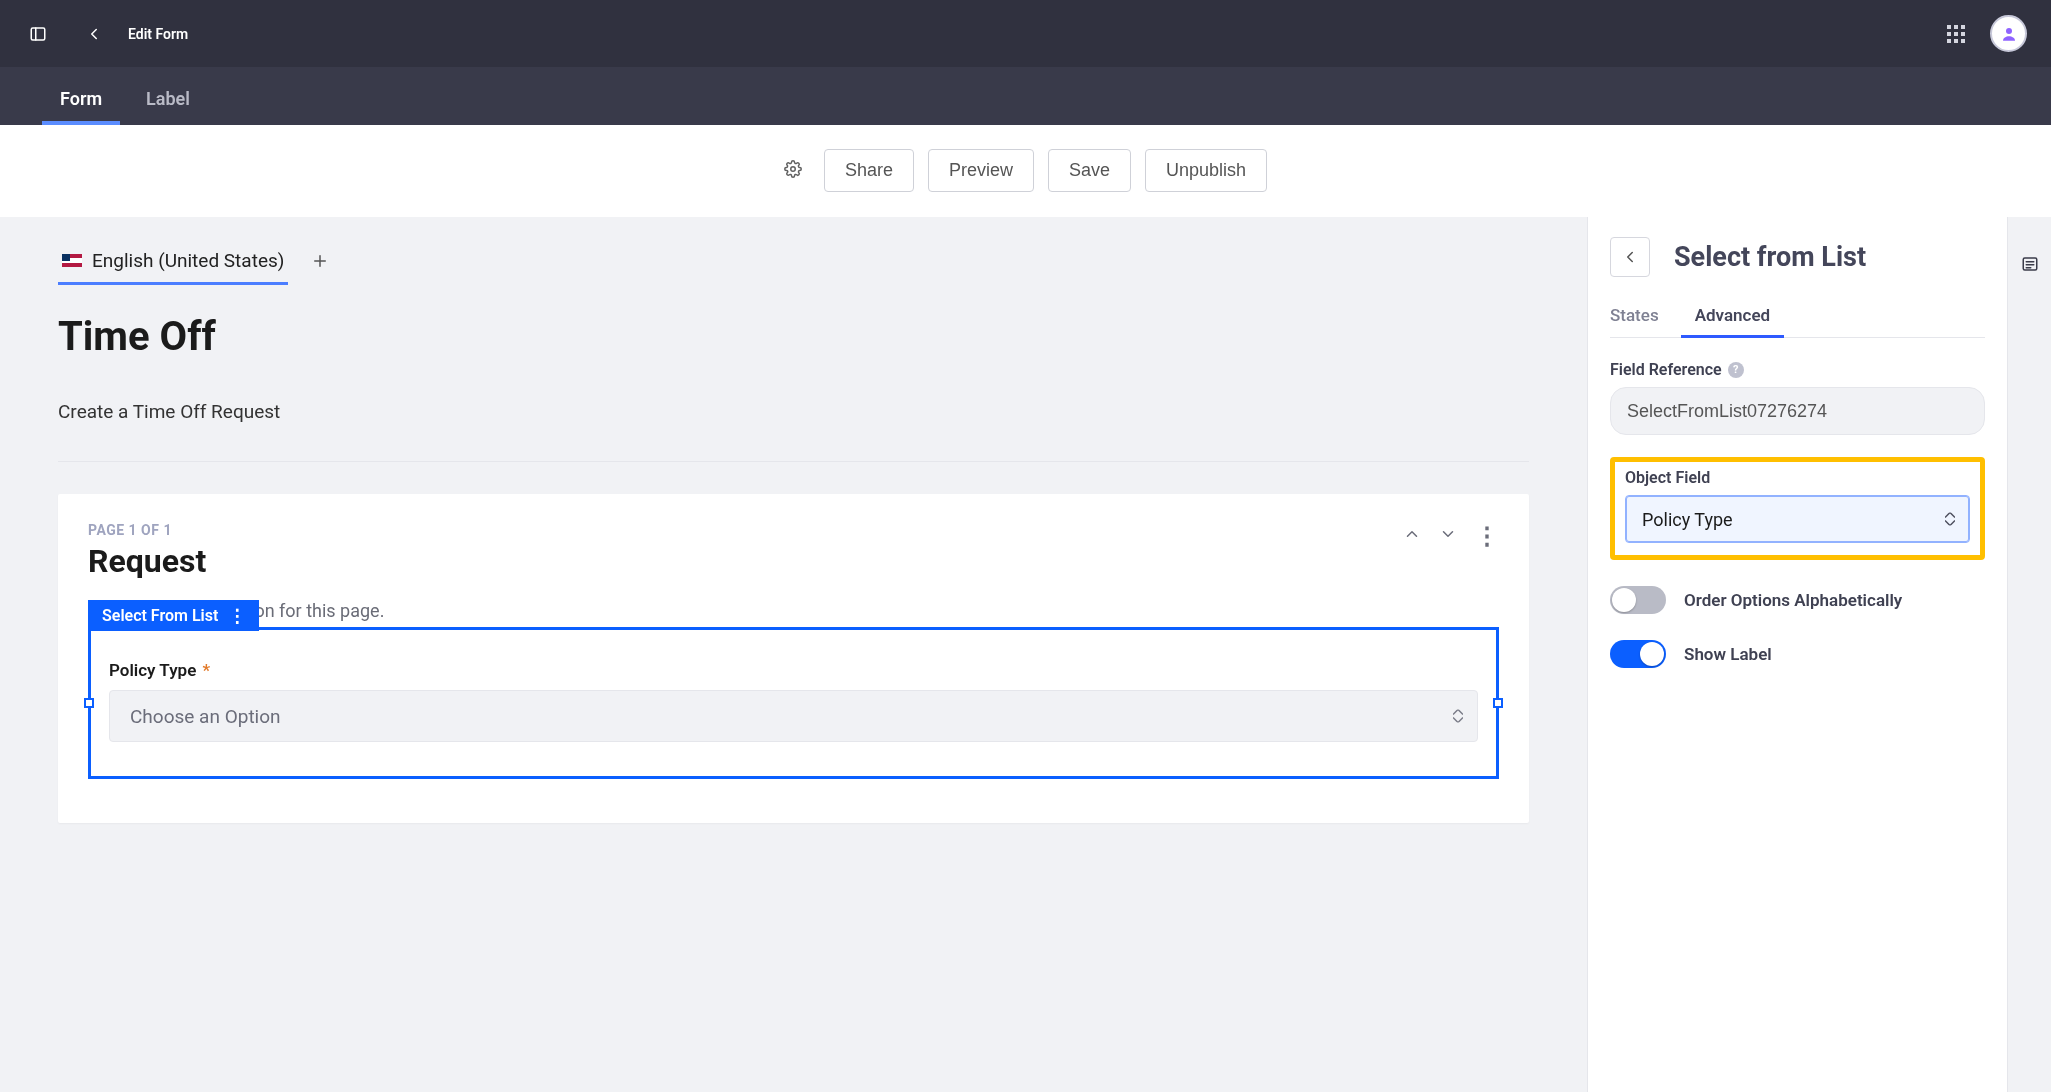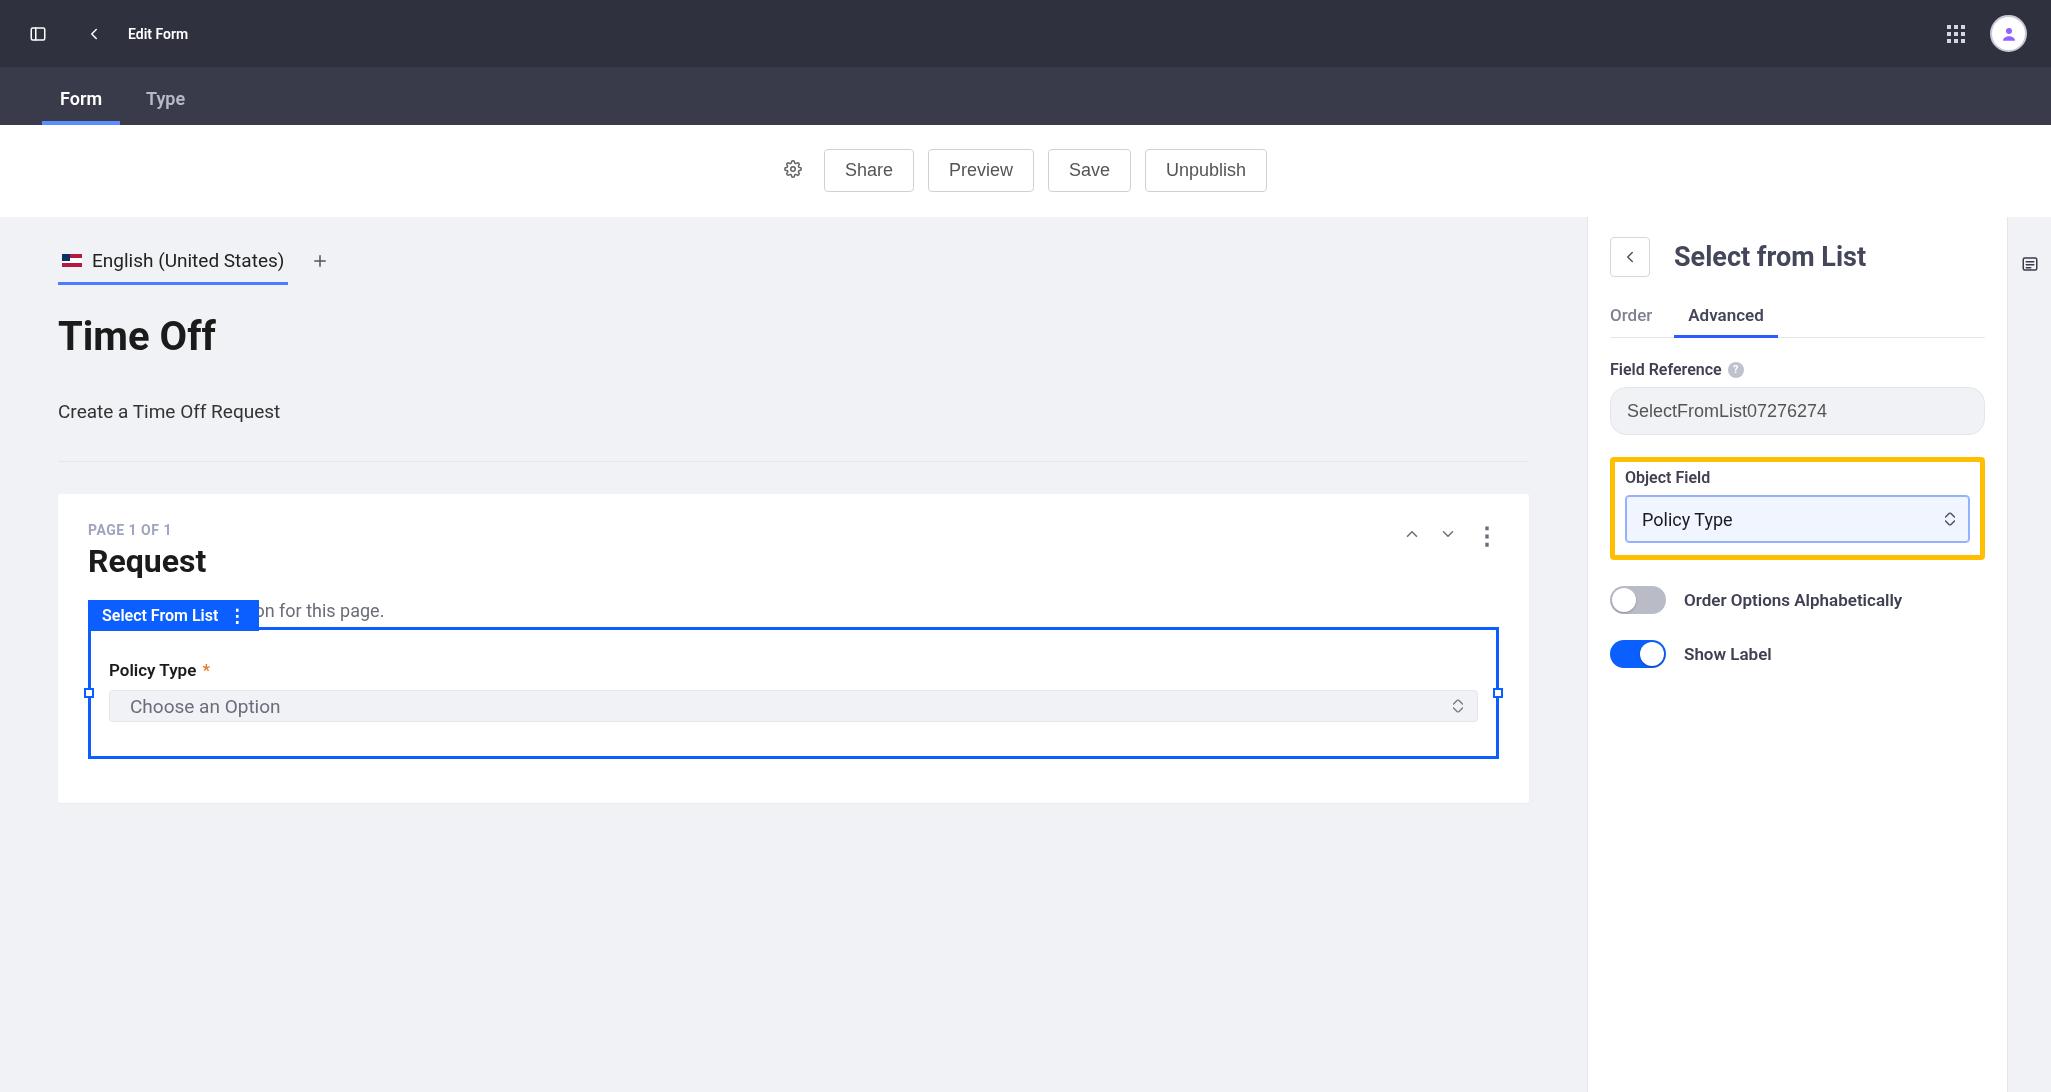--- a/index.html
+++ b/index.html
@@ -147,21 +147,21 @@
     position:absolute; width:10px; height:10px; background:#fff; border:2px solid #0b5fff;
   }
   .handle.left  { left:-7px;  top:50%; transform:translateY(-50%); }
   .handle.right { right:-7px; top:50%; transform:translateY(-50%); }
 
   .field-label { font-size:17px; font-weight:600; color:#1b1b1b; }
   .field-label .req { color:#e27a2a; margin-left:2px; }
   .select-box {
     margin-top:10px;
     background:#f1f2f5; border:1px solid #e5e6eb; border-radius:4px;
-    height:32px; padding:0 40px 0 20px;
+    height:52px; padding:0 40px 0 20px;
     display:flex; align-items:center;
     color:#6b6d7a; font-size:19px;
     position:relative; cursor:pointer;
   }
   .select-box .caret2 {
     position:absolute; right:14px; top:50%; transform:translateY(-50%);
     display:flex; flex-direction:column; gap:1px; color:#7b7d89;
   }
 
   
@@ -279,21 +279,21 @@
   <div class="avatar">
     <svg viewBox="0 0 24 24">
         <circle cx="12" cy="8" r="4"></circle>
         <path d="M4 21c0-4 4-6 8-6s8 2 8 6z"></path>
       </svg>
   </div>
 </div>
 
 <div class="tabs-strip">
   <div class="tab active">Form</div>
-  <div class="tab">Type</div>
+  <div class="tab">Label</div>
 </div>
 
 <div class="actions-bar">
   <span class="gear">
     <svg class="ico" viewBox="0 0 24 24" fill="#616161" stroke="#616161">
         <circle cx="12" cy="12" r="3" fill="none"></circle>
         <path d="M19.4 15a1.7 1.7 0 0 0 .34 1.87l.06.06a2 2 0 1 1-2.83 2.83l-.06-.06a1.7 1.7 0 0 0-1.87-.34 1.7 1.7 0 0 0-1 1.56V21a2 2 0 1 1-4 0v-.09a1.7 1.7 0 0 0-1-1.56 1.7 1.7 0 0 0-1.87.34l-.06.06a2 2 0 1 1-2.83-2.83l.06-.06A1.7 1.7 0 0 0 5 15a1.7 1.7 0 0 0-1.56-1H3a2 2 0 1 1 0-4h.09A1.7 1.7 0 0 0 4.65 9a1.7 1.7 0 0 0-.34-1.87l-.06-.06A2 2 0 1 1 7.08 4.24l.06.06A1.7 1.7 0 0 0 9 4.65 1.7 1.7 0 0 0 10 3.09V3a2 2 0 1 1 4 0v.09c0 .67.39 1.27 1 1.56a1.7 1.7 0 0 0 1.87-.34l.06-.06a2 2 0 1 1 2.83 2.83l-.06.06A1.7 1.7 0 0 0 19.35 9c.29.61.89 1 1.56 1H21a2 2 0 1 1 0 4h-.09a1.7 1.7 0 0 0-1.56 1z" fill="none"></path>
       </svg>
   </span>
   <button>Share</button>
@@ -375,21 +375,21 @@
     <div class="side-header">
       <div class="back-box">
         <svg class="ico" viewBox="0 0 24 24">
             <polyline points="15 18 9 12 15 6"></polyline>
           </svg>
       </div>
       <div class="side-title">Select from List</div>
     </div>
 
     <div class="side-tabs">
-      <div class="stab inactive">Order</div>
+      <div class="stab inactive">States</div>
       <div class="stab active-tab">Advanced</div>
     </div>
 
     <div class="side-body">
       <div class="slabel">
         <span>Field Reference</span>
         <span class="hint-q">?</span>
       </div>
       <input class="sinput" value="SelectFromList07276274" style="">
 

